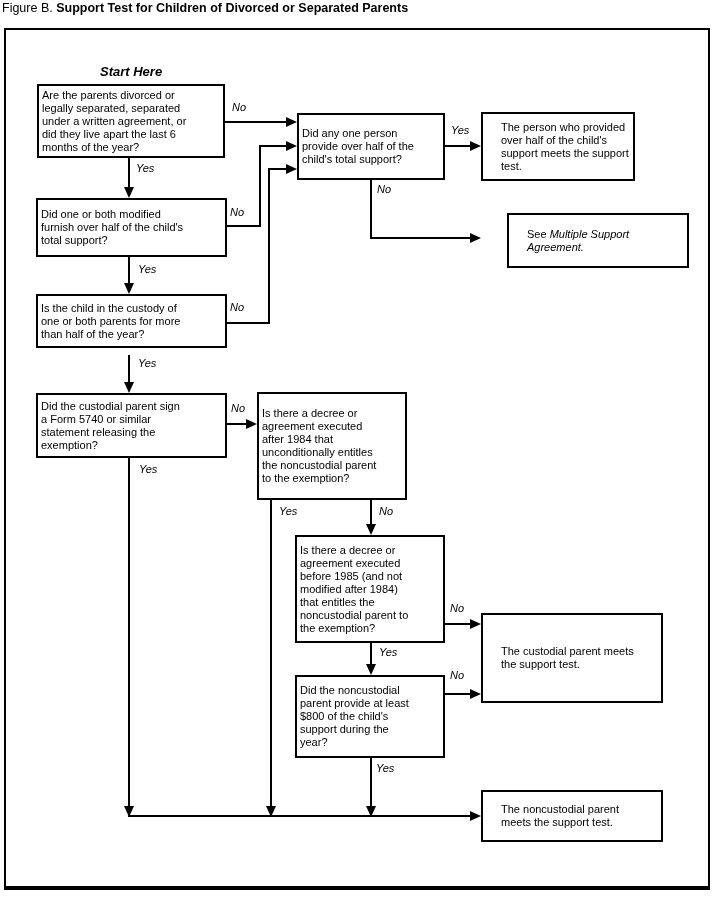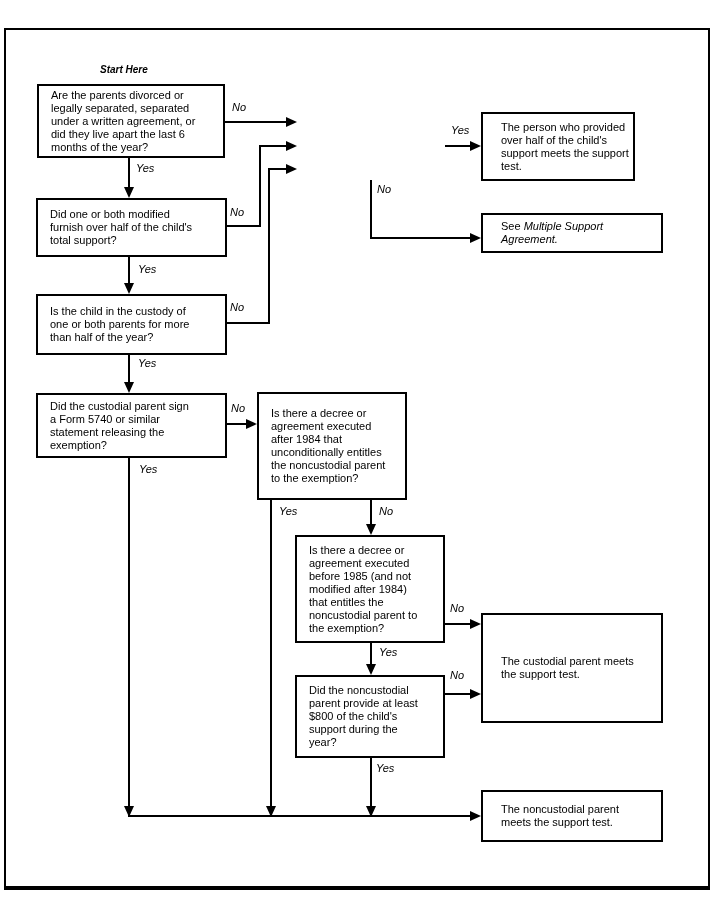--- a/index.html
+++ b/index.html
@@ -2,72 +2,81 @@
 <html><head>
 <meta charset="utf-8">
 <style>
   html,body { margin:0; padding:0; background:#fff; }
   .page { position:relative; width:721px; height:900px; background:#fff; color:#000;
           font-family:"Liberation Sans", sans-serif; overflow:hidden; }
   .title { position:absolute; left:2px; top:1px; font-size:12.5px; white-space:nowrap; }
   .title .bold { font-weight:bold; }
   .frame { position:absolute; left:4px; top:28px; width:706px; height:862px;
            border:2px solid #000; border-bottom-width:4px; box-sizing:border-box; }
-  .start { position:absolute; left:100px; top:64px; font-size:10px;
+  .start { position:absolute; left:100px; top:64px; font-size:13px;
            font-weight:bold; font-style:italic; }
   .box { position:absolute; box-sizing:border-box; border:2px solid #000; background:#fff;
          display:flex; align-items:center; font-size:11px; line-height:13px; }
-  .box .txt { white-space:pre-line; padding-left:12px; padding-right:2px; }
+  .box .txt { white-space:pre-line; padding-left:3px; padding-right:2px; }
   .rbox .txt { padding-left:18px; }
   .it { font-style:italic; }
   .h, .v { position:absolute; background:#000; }
   .h { height:2px; } .v { width:2px; }
   .ar { position:absolute; width:0; height:0; border-top:5px solid transparent;
         border-bottom:5px solid transparent; border-left:11px solid #000; }
   .ad { position:absolute; width:0; height:0; border-left:5px solid transparent;
         border-right:5px solid transparent; border-top:11px solid #000; }
   .lbl { position:absolute; font-size:11px; font-style:italic; }
 </style>
 </head>
 <body>
 
 <div class="page">
 
+  <div class="title">
+    <span>Figure B.</span>
+    <span class="bold">Support Test for Children of Divorced or Separated Parents</span>
+  </div>
 
   <div class="frame"></div>
 
   <div class="start">Start Here</div>
 
   <div class="box" style="left:37px;top:84px;width:188px;height:74px">
     <div class="txt">Are the parents divorced or
 legally separated, separated
 under a written agreement, or
 did they live apart the last 6
 months of the year?</div>
   </div>
 
   <div class="box" style="left:36px;top:198px;width:191px;height:59px">
     <div class="txt">Did one or both modified
 furnish over half of the child's
 total support?</div>
   </div>
 
-  <div class="box" style="left:36px;top:294px;width:191px;height:61px">
+  <div class="box" style="left:36px;top:294px;width:191px;height:54px">
     <div class="txt">Is the child in the custody of
 one or both parents for more
 than half of the year?</div>
   </div>
 
   <div class="box" style="left:36px;top:393px;width:191px;height:65px">
     <div class="txt">Did the custodial parent sign
 a Form 5740 or similar
 statement releasing the
 exemption?</div>
   </div>
 
+  <div class="box" style="left:297px;top:113px;width:148px;height:67px">
+    <div class="txt">Did any one person
+provide over half of the
+child's total support?</div>
+  </div>
 
   <div class="box" style="left:257px;top:392px;width:150px;height:108px">
     <div class="txt">Is there a decree or
 agreement executed
 after 1984 that
 unconditionally entitles
 the noncustodial parent
 to the exemption?</div>
   </div>
 
@@ -89,26 +98,26 @@
 year?</div>
   </div>
 
   <div class="box rbox" style="left:481px;top:112px;width:154px;height:69px">
     <div class="txt">The person who provided
 over half of the child's
 support meets the support
 test.</div>
   </div>
 
-  <div class="box rbox" style="left:481px;top:213px;width:182px;height:40px">
+  <div class="box rbox" style="left:507px;top:213px;width:182px;height:55px">
     <div class="txt"><span>See</span> <span class="it">Multiple Support
 Agreement.</span></div>
   </div>
 
-  <div class="box rbox" style="left:481px;top:613px;width:182px;height:110px">
+  <div class="box rbox" style="left:481px;top:613px;width:182px;height:90px">
     <div class="txt">The custodial parent meets
 the support test.</div>
   </div>
 
   <div class="box rbox" style="left:481px;top:790px;width:182px;height:52px">
     <div class="txt">The noncustodial parent
 meets the support test.</div>
   </div>
 
   <div class="v" style="left:128px;top:158px;height:30px"></div>

